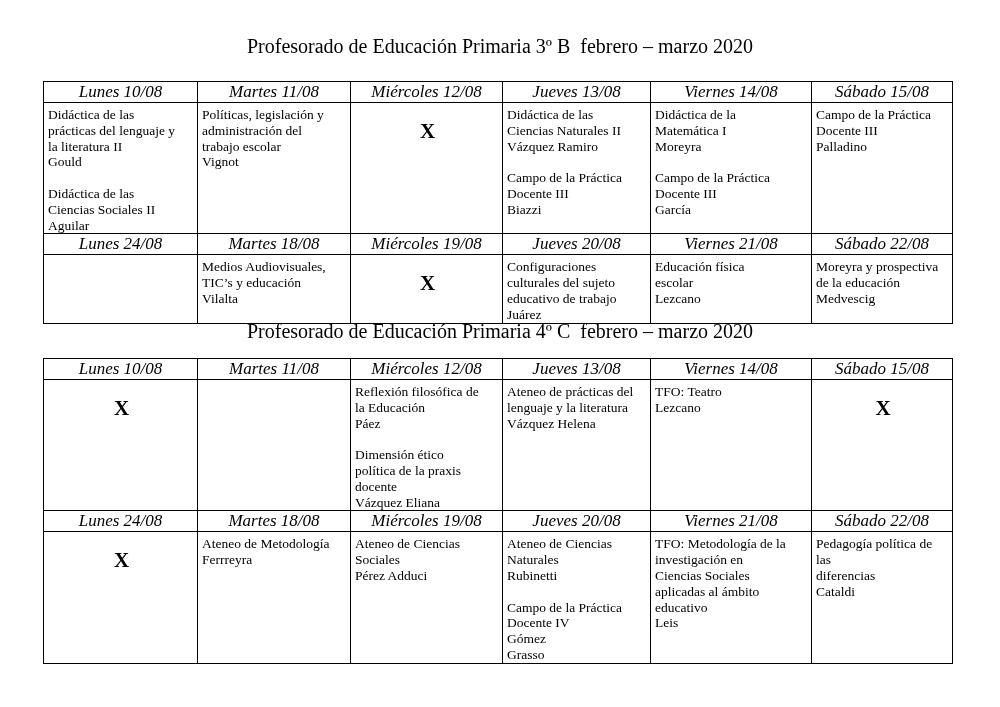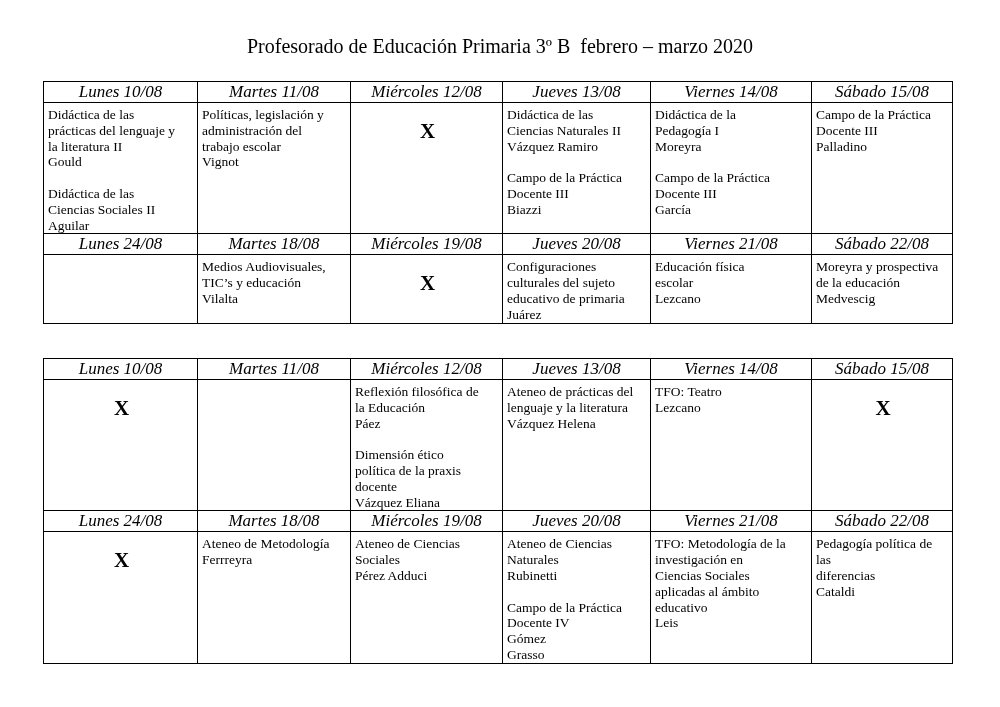--- a/index.html
+++ b/index.html
@@ -115,21 +115,21 @@
 Vignot</td>
         <td class="cell xcell">X</td>
         <td class="cell">Didáctica de las
 Ciencias Naturales II
 Vázquez Ramiro
 
 Campo de la Práctica
 Docente III
 Biazzi</td>
         <td class="cell">Didáctica de la
-Pedagogía I
+Matemática I
 Moreyra
 
 Campo de la Práctica
 Docente III
 García</td>
         <td class="cell">Campo de la Práctica
 Docente III
 Palladino</td>
       </tr>
       <tr class="head-row">
@@ -141,32 +141,33 @@
         <th class="head">Sábado 22/08</th>
       </tr>
       <tr class="short-row">
         <td class="cell"></td>
         <td class="cell">Medios Audiovisuales,
 TIC’s y educación
 Vilalta</td>
         <td class="cell xcell">X</td>
         <td class="cell">Configuraciones
 culturales del sujeto
-educativo de primaria
+educativo de trabajo
 Juárez</td>
         <td class="cell">Educación física
 escolar
 Lezcano</td>
         <td class="cell">Moreyra y prospectiva
 de la educación
 Medvescig</td>
       </tr>
     </tbody>
   </table>
 
+  <div class="doc-title" id="title-4c">Profesorado de Educación Primaria 4º C  febrero – marzo 2020</div>
 
   <table class="timetable" id="table-4c">
     <colgroup>
       <col class="c1">
         <col class="c2">
         <col class="c3">
         <col class="c4">
         <col class="c5">
         <col class="c6">
     </colgroup>

